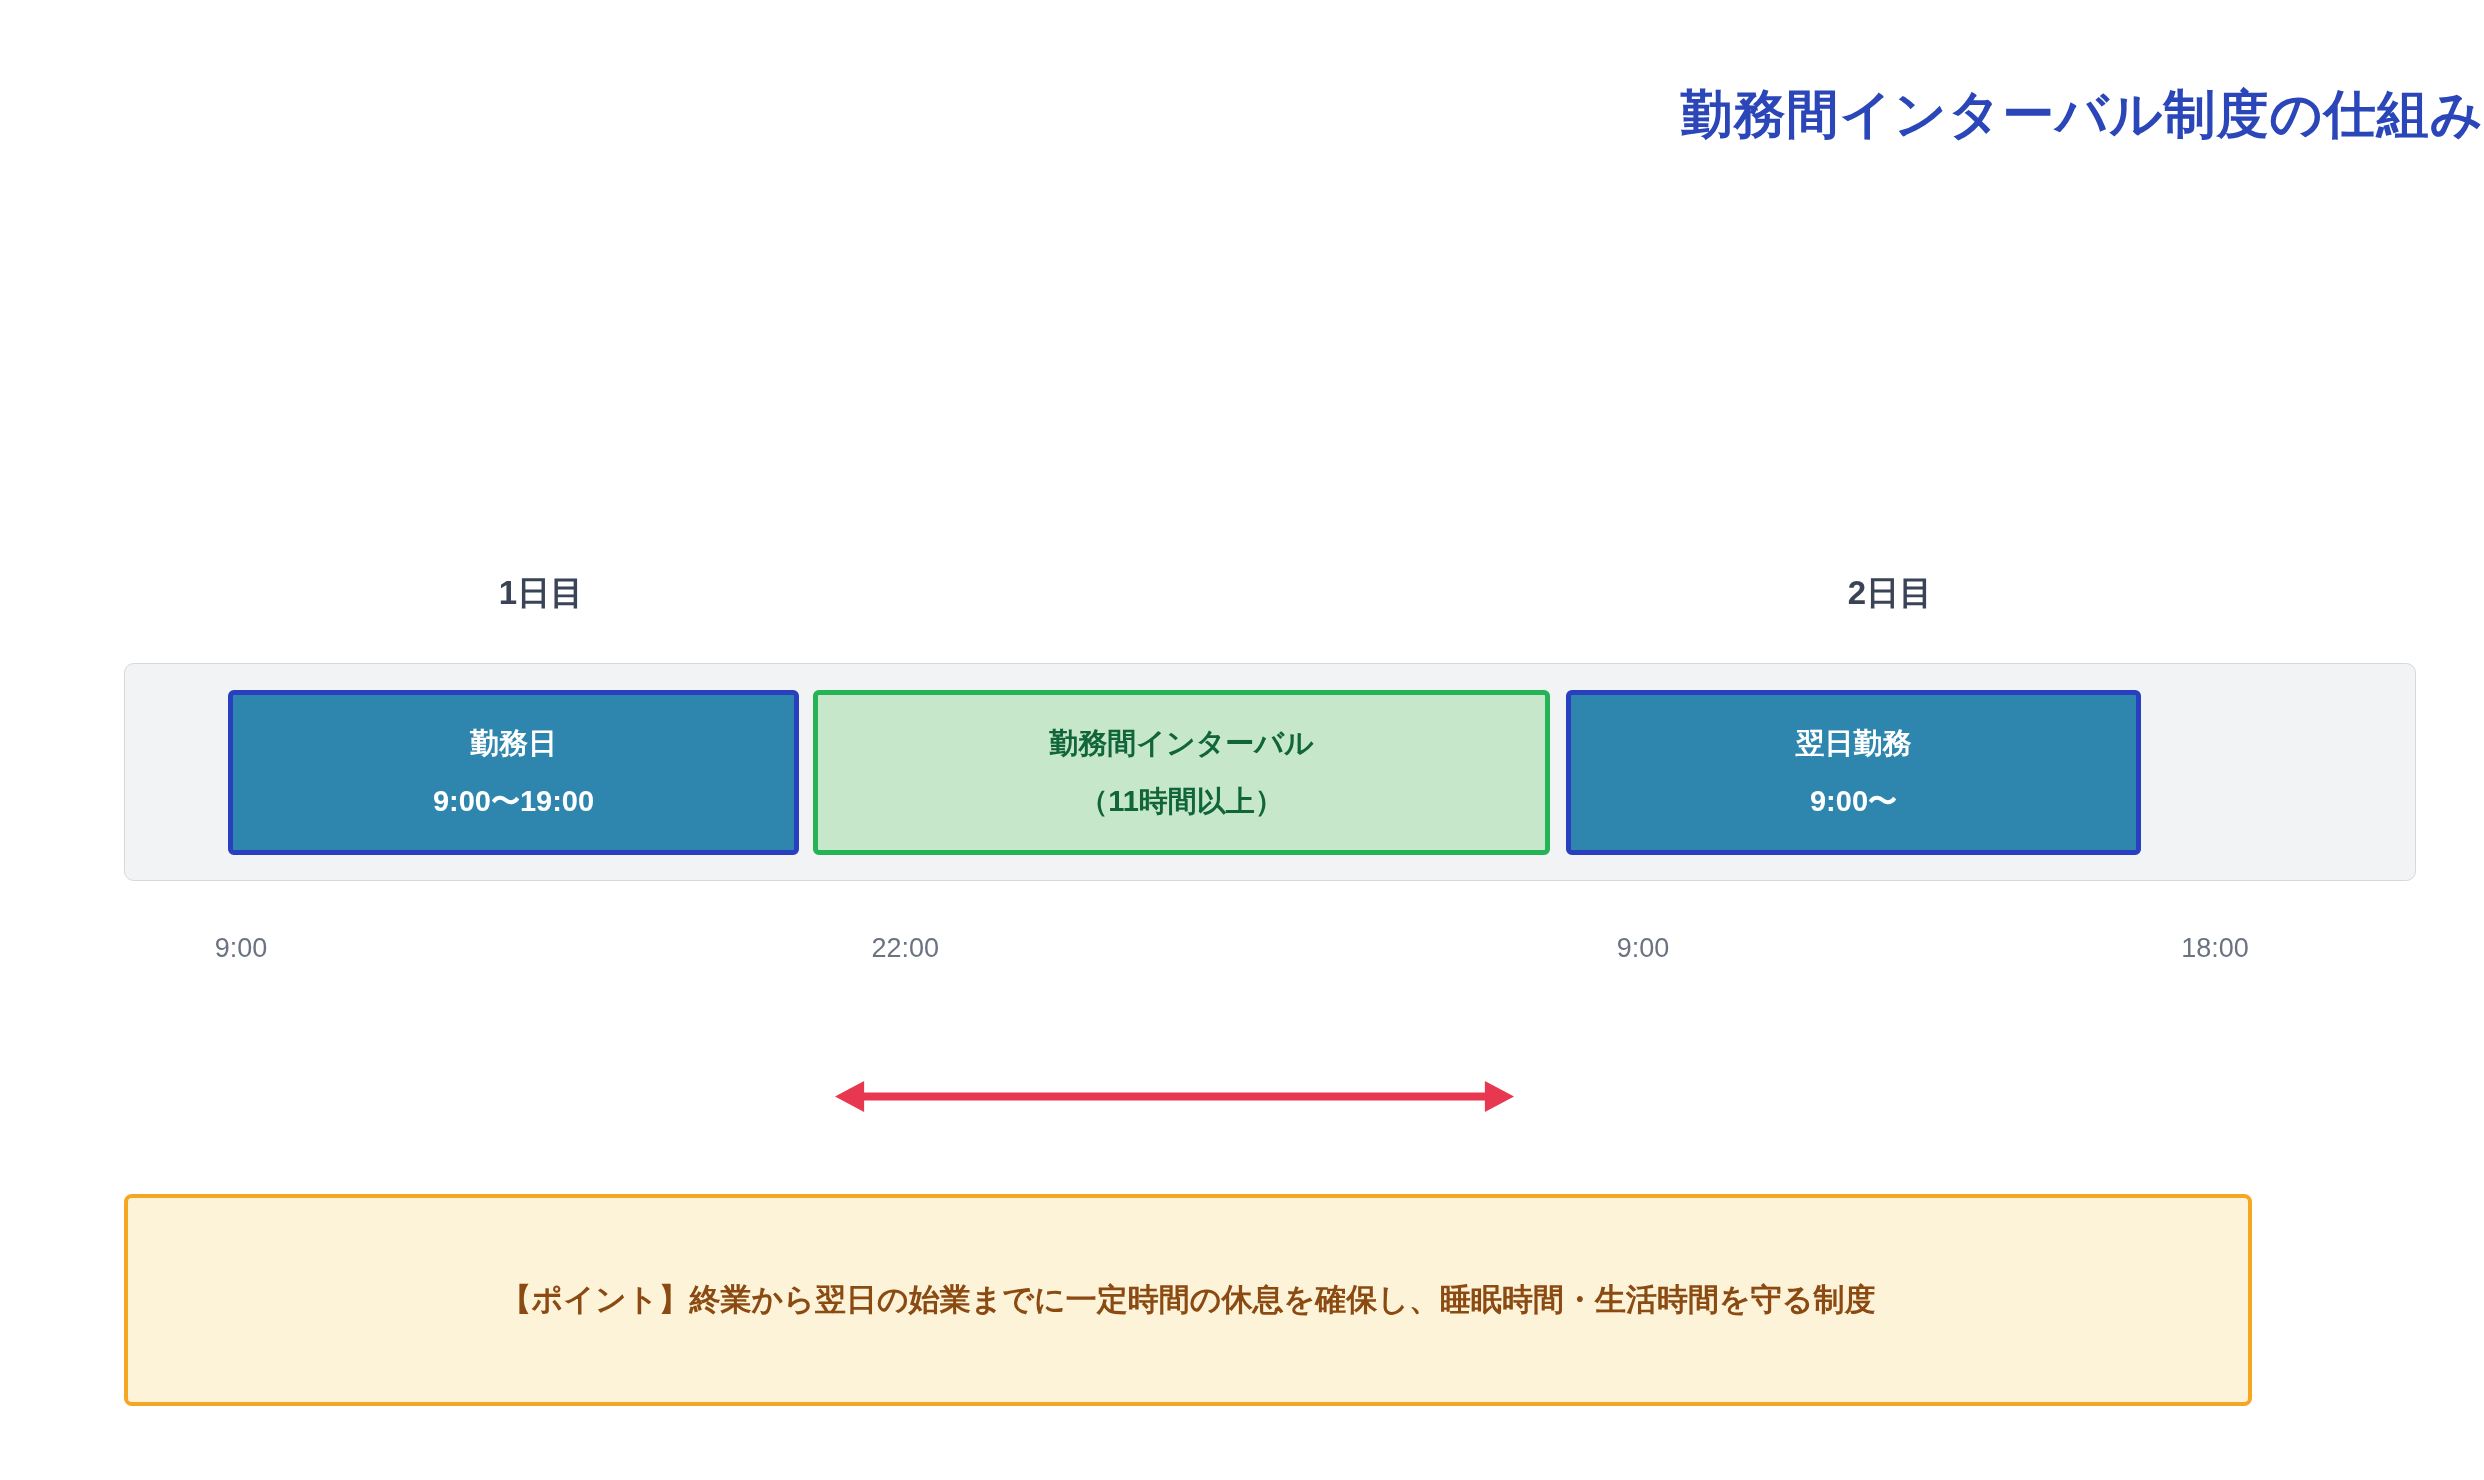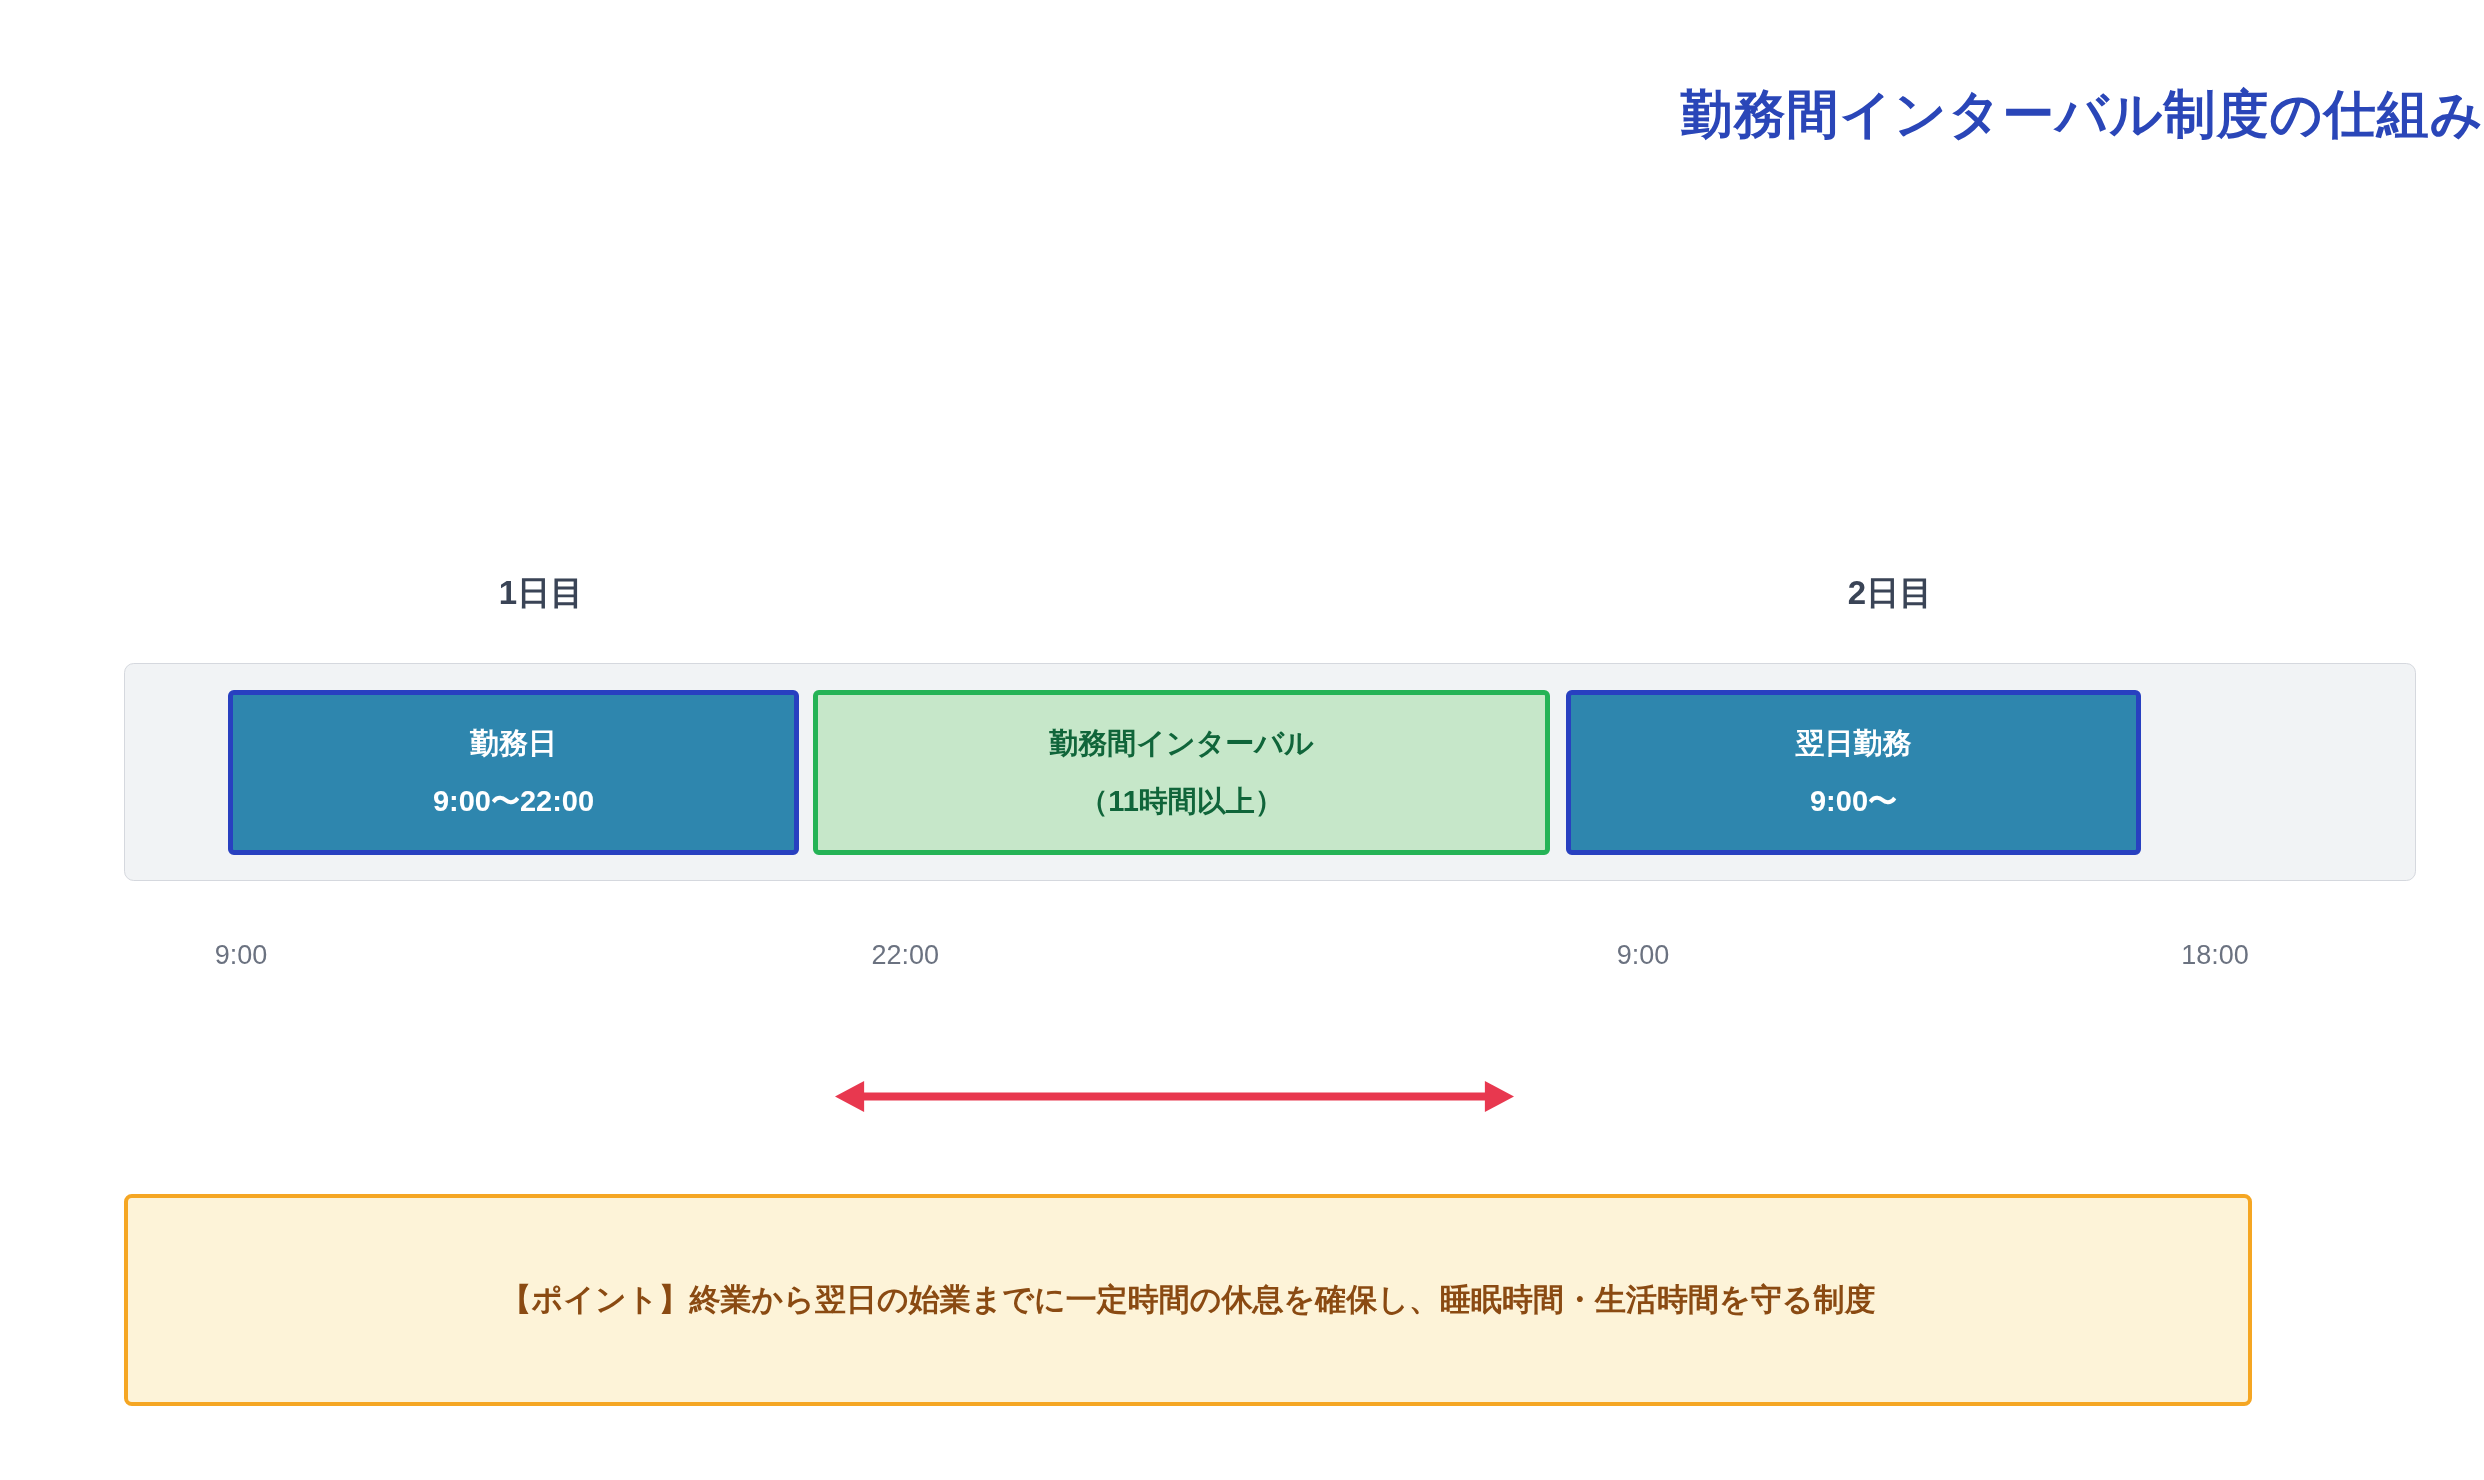--- a/index.html
+++ b/index.html
@@ -107,21 +107,20 @@
     color: #ffffff;
   }
 
   
   #time-axis {
     position: absolute;
     top: 933px;
     left: 124px;
     width: 2292px;
     height: 43px;
-    margin-top: 7px;
   }
   .time-tick {
     position: absolute;
     top: 0;
     font-size: 27px;
     color: #6b7280;
     white-space: nowrap;
     text-align: center;
   }
   #tick-0 { left: 49px;   width: 136px; }
@@ -184,21 +183,21 @@
 
 <div id="day-labels">
   <div id="day-label-1" class="day-label">1日目</div>
   <div id="day-label-2" class="day-label">2日目</div>
 </div>
 
 <div id="timeline-container">
 
   <div id="block-workday" class="timeline-block">
     <span class="line1">勤務日</span>
-    <span class="line2">9:00〜22:00</span>
+    <span class="line2">9:00〜19:00</span>
   </div>
 
   <div id="block-interval" class="timeline-block">
     <span class="line1">勤務間インターバル</span>
     <span class="line2">（11時間以上）</span>
   </div>
 
   <div id="block-nextday" class="timeline-block">
     <span class="line1">翌日勤務</span>
     <span class="line2">9:00〜</span>

